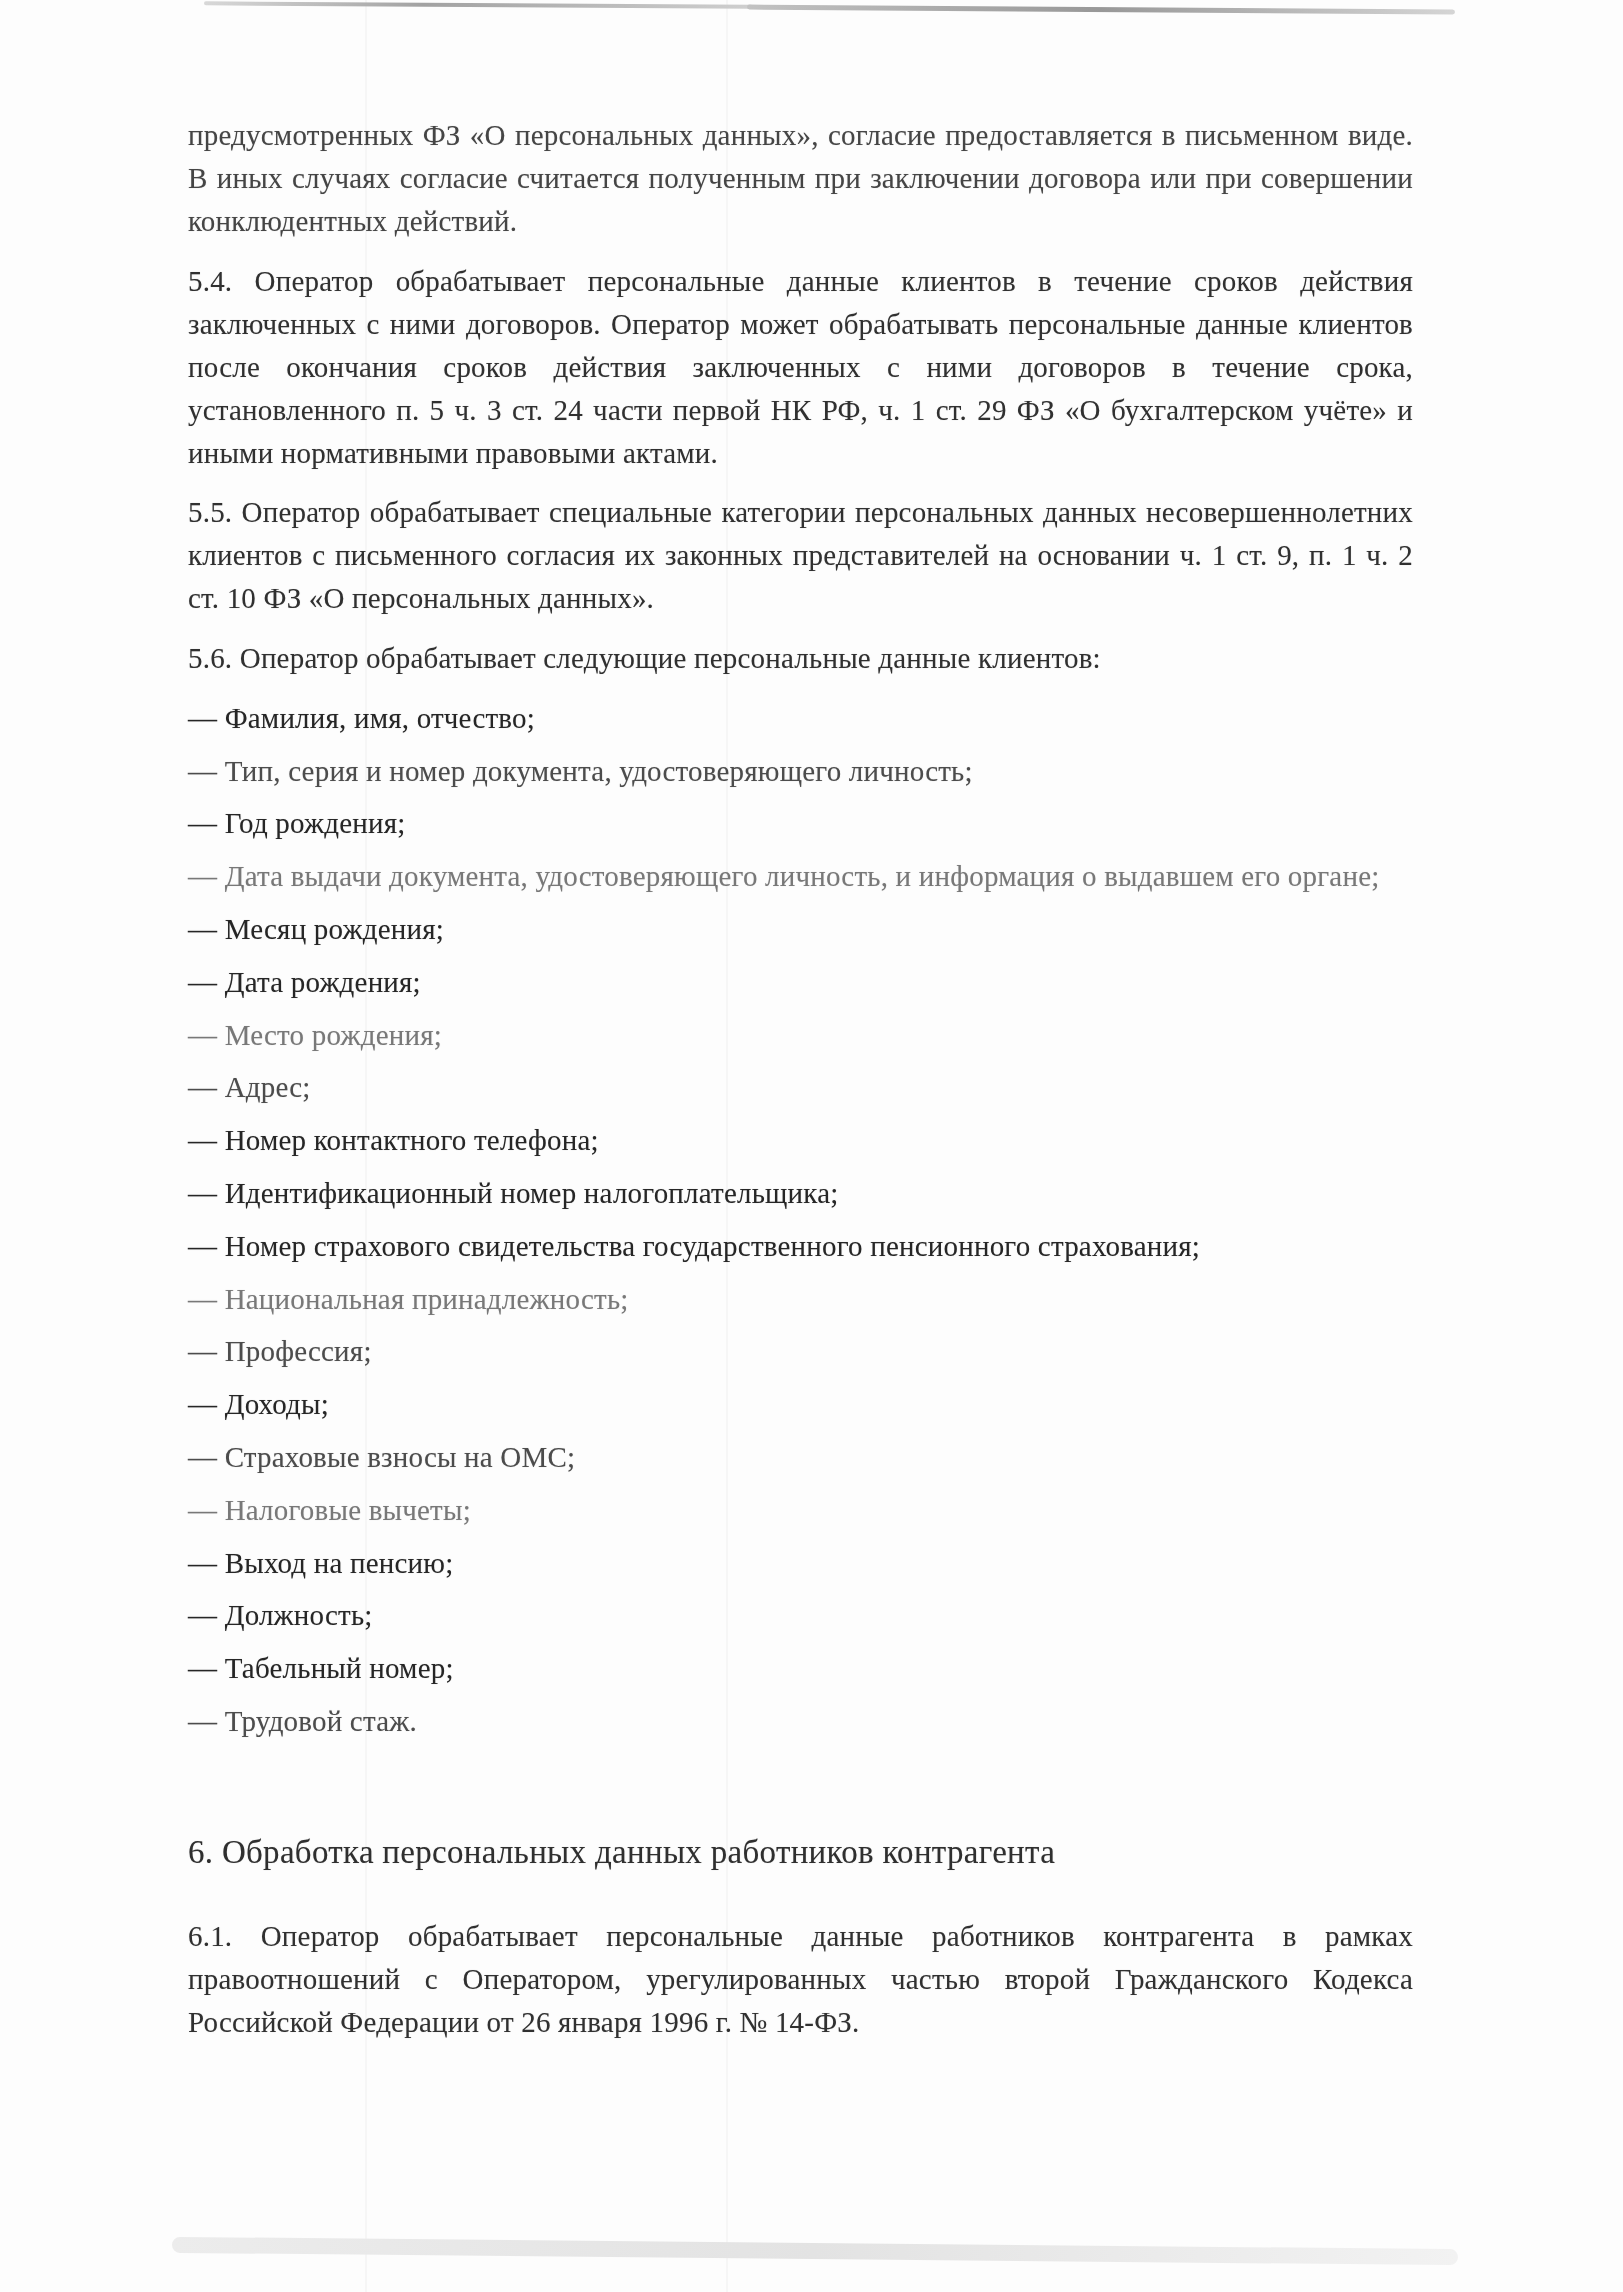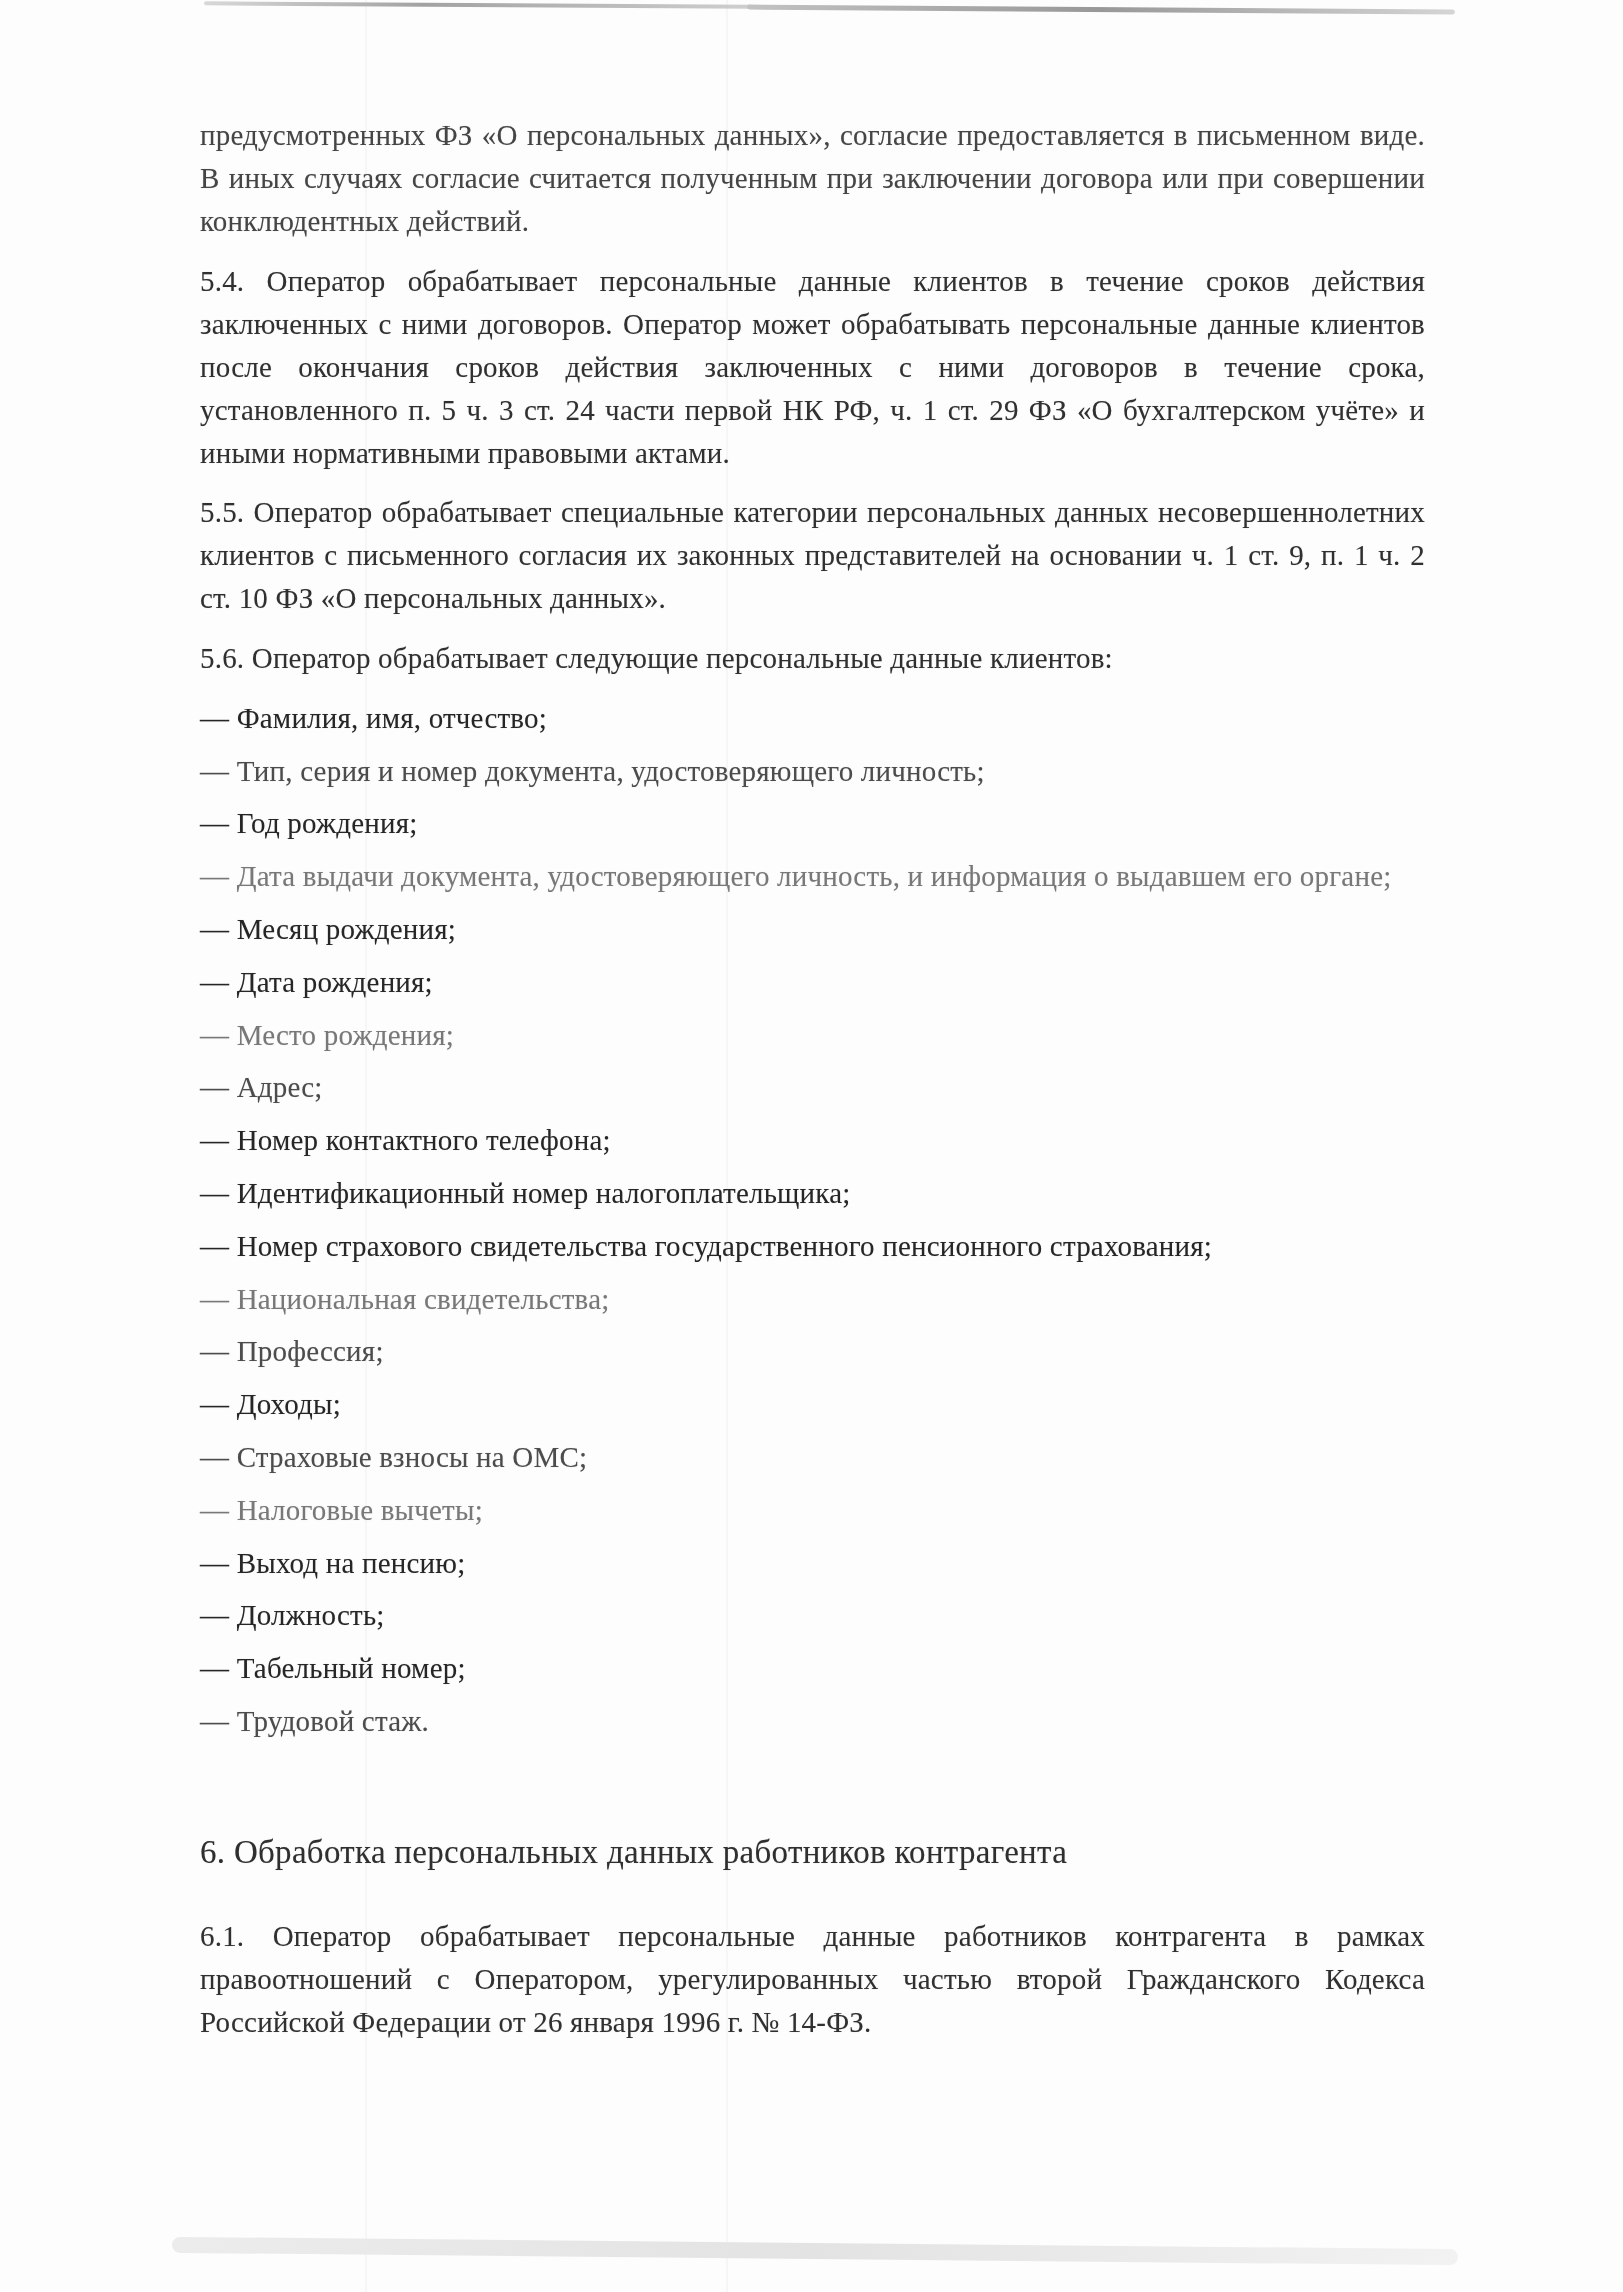--- a/index.html
+++ b/index.html
@@ -42,21 +42,21 @@
     transform: rotate(0.4deg);
   }
   .edge-bottom {
     left: 172px; top: 2243px; width: 1286px; height: 15.7px;
     background: linear-gradient(to right, #ececec, #e3e3e3 50%, #f2f2f2);
     transform: rotate(0.55deg);
     border-radius: 7.8px;
   }
   .content {
     position: absolute;
-    left: 200px;
+    left: 188px;
     top: 114px;
     width: 1225px;
     font-size: 29px;
     line-height: 43px;
     text-align: justify;
     letter-spacing: 0.2px;
     text-shadow: 0 0 1px rgba(70,70,70,0.28);
   }
   .para { margin: 0 0 16.7px 0; }
   .list { margin: 0 0 5.9px 0; }
@@ -103,21 +103,21 @@
       <p class="item t-med">— Тип, серия и номер документа, удостоверяющего личность;</p>
       <p class="item t-strong">— Год рождения;</p>
       <p class="item t-faded">— Дата выдачи документа, удостоверяющего личность, и информация о выдавшем его органе;</p>
       <p class="item t-strong">— Месяц рождения;</p>
       <p class="item t-strong">— Дата рождения;</p>
       <p class="item t-faded">— Место рождения;</p>
       <p class="item t-med">— Адрес;</p>
       <p class="item t-strong">— Номер контактного телефона;</p>
       <p class="item t-strong">— Идентификационный номер налогоплательщика;</p>
       <p class="item t-strong">— Номер страхового свидетельства государственного пенсионного страхования;</p>
-      <p class="item t-faded">— Национальная свидетельства;</p>
+      <p class="item t-faded">— Национальная принадлежность;</p>
       <p class="item t-med">— Профессия;</p>
       <p class="item t-strong">— Доходы;</p>
       <p class="item t-med">— Страховые взносы на ОМС;</p>
       <p class="item t-faded">— Налоговые вычеты;</p>
       <p class="item t-strong">— Выход на пенсию;</p>
       <p class="item t-strong">— Должность;</p>
       <p class="item t-strong">— Табельный номер;</p>
       <p class="item t-med">— Трудовой стаж.</p>
     </div>
 

